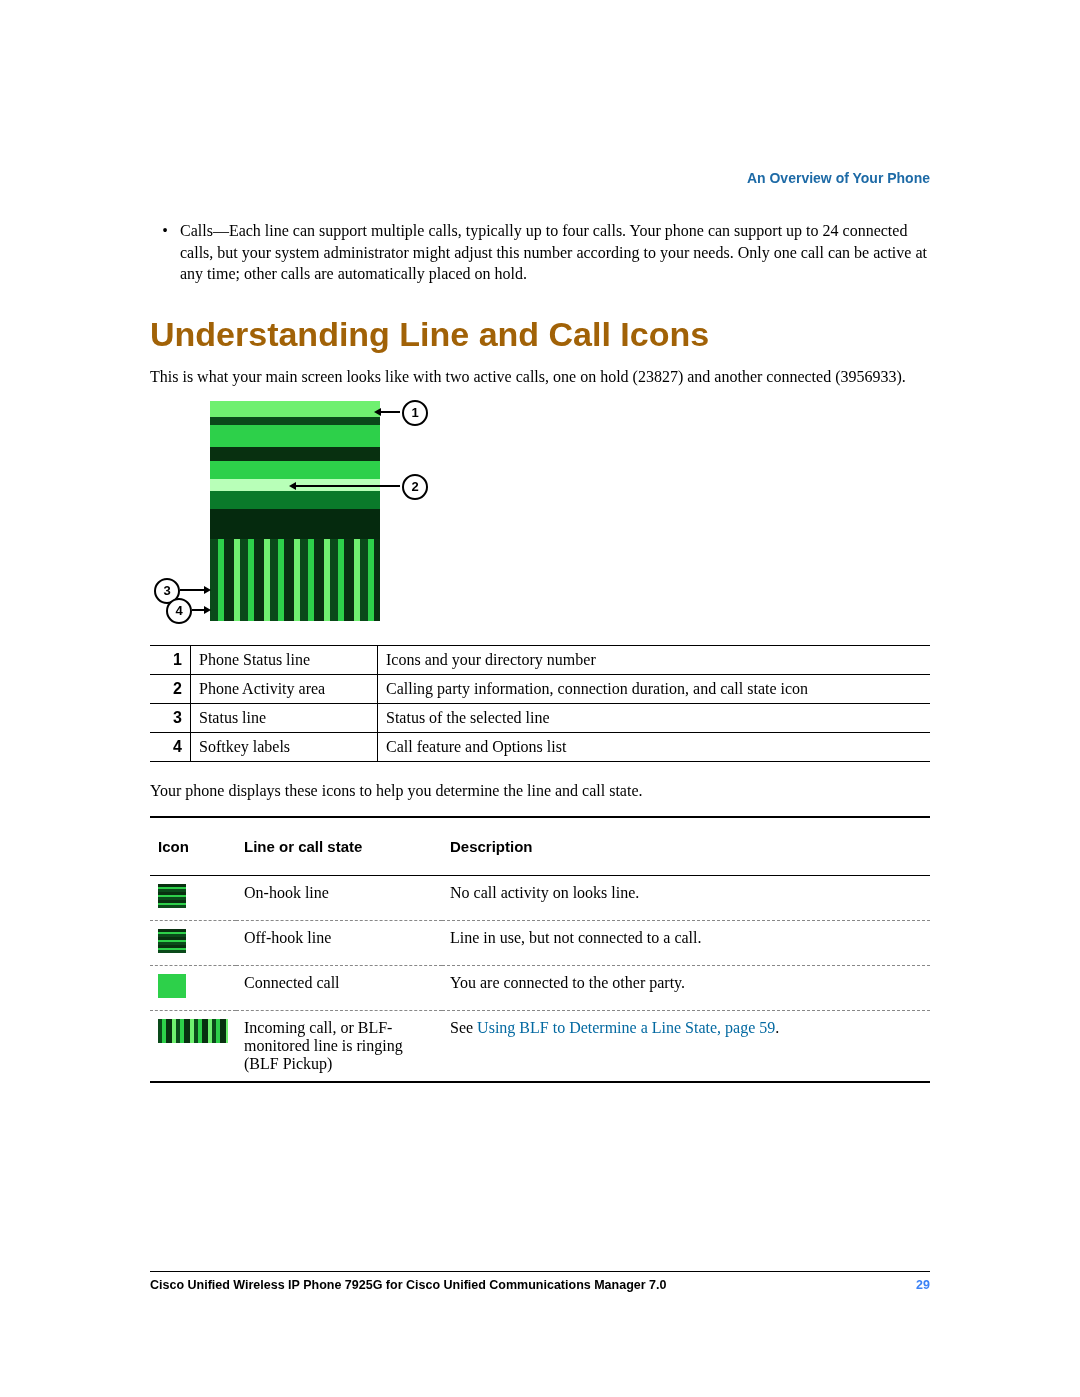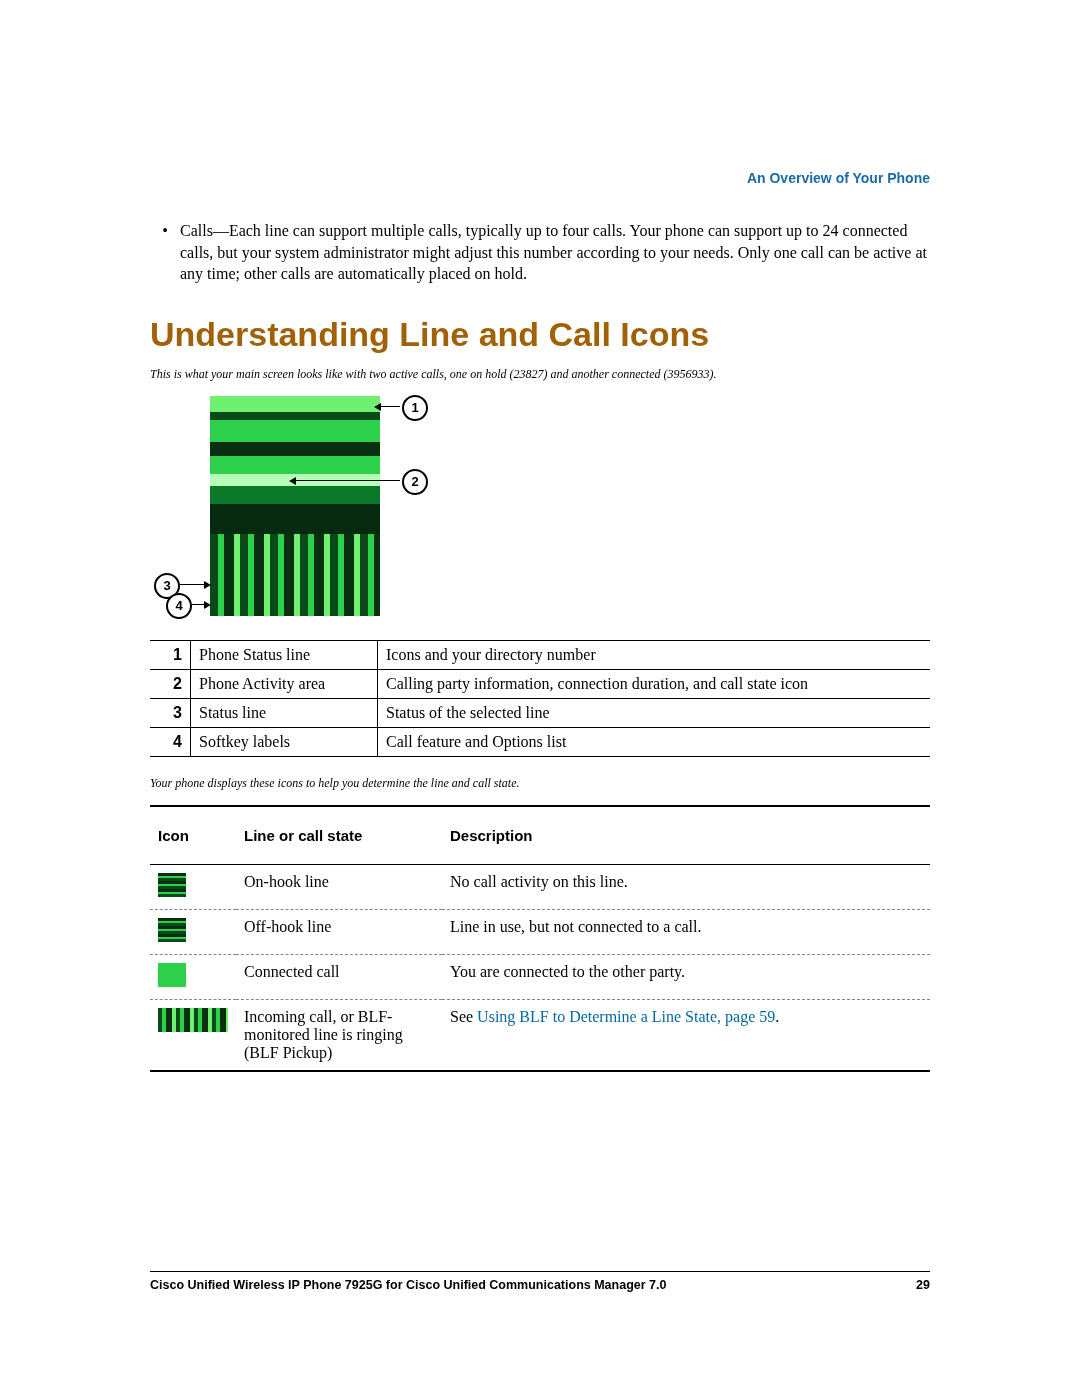--- a/index.html
+++ b/index.html
@@ -38,24 +38,23 @@
   }
   .bullet-text { flex: 1; }
   h2.section-title {
     font-family: Arial, Helvetica, sans-serif;
     color: #a16207;
     font-size: 34px;
     font-weight: bold;
     margin: 30px 0 12px 0;
   }
   .para {
-    font-size: 12px;
+    font-size: 16px;
     line-height: 1.35;
     margin: 0 0 14px 0;
-    font-style: italic;
   }
   .figure-wrap {
     position: relative;
     height: 230px;
     margin: 10px 0 14px 0;
   }
   .phone-screen {
     position: absolute;
     left: 60px; top: 0;
     width: 170px; height: 220px;
@@ -157,21 +156,21 @@
     left: 150px; right: 150px;
     border-top: 1px solid #000;
     padding-top: 6px;
     font-family: Arial, sans-serif;
     font-weight: bold;
     font-size: 12.5px;
     display: flex;
     justify-content: space-between;
     gap: 32px;
   }
-  .footer .pnum { color:#000000; }
+  .footer .pnum { color:#3b82f6; }
 </style>
 </head>
 <body>
 
 <div class="page">
 
   <div class="header-right">An Overview of Your Phone</div>
 
   <div class="bullet-block">
     <div class="bullet-dot">•</div>
@@ -238,21 +237,21 @@
   <table class="icon-table">
     <tbody>
         <tr>
       <th class="icon-cell">Icon</th>
       <th class="state-cell">Line or call state</th>
       <th>Description</th>
     </tr>
     <tr>
       <td class="icon-cell"><span class="icon-box icon-striped"></span></td>
       <td class="state-cell">On-hook line</td>
-      <td>No call activity on this line.</td>
+      <td>No call activity on looks line.</td>
     </tr>
     <tr>
       <td class="icon-cell"><span class="icon-box icon-striped"></span></td>
       <td class="state-cell">Off-hook line</td>
       <td>Line in use, but not connected to a call.</td>
     </tr>
     <tr>
       <td class="icon-cell"><span class="icon-box icon-solid"></span></td>
       <td class="state-cell">Connected call</td>
       <td>You are connected to the other party.</td>

